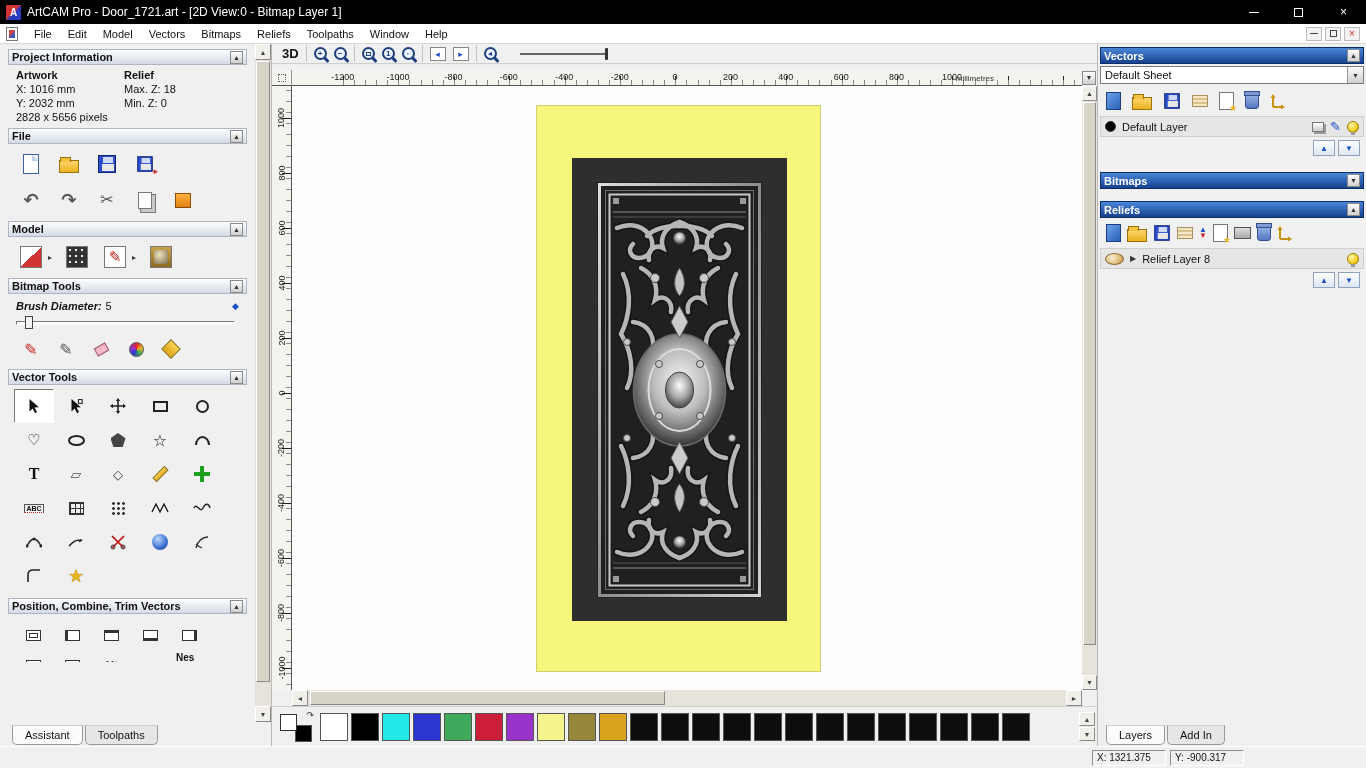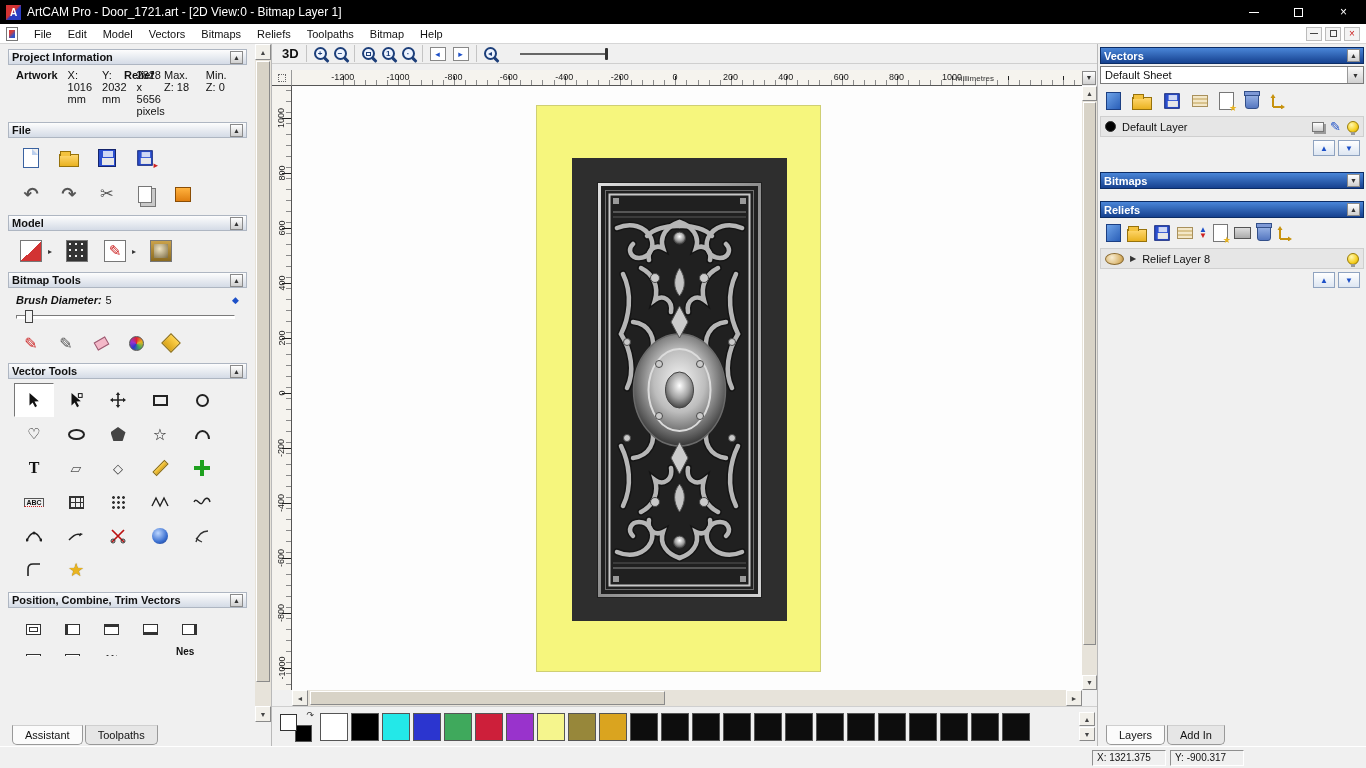--- a/index.html
+++ b/index.html
@@ -27,21 +27,21 @@
   .mdi .m.close{color:#c22}
   .mdi .restbox{width:7px;height:7px;border:1px solid #444}
   .mdi .minline{width:8px;height:1px;background:#444}
 
   
   #leftpanel{position:absolute;top:44px;left:0;width:272px;height:702px;background:#f0f0f0;border-right:1px solid #b9b9b9}
   .lp-content{position:absolute;left:0;top:0;right:16px;bottom:24px;overflow:hidden;padding:2px 8px}
   .hdr{display:flex;justify-content:space-between;align-items:center;background:linear-gradient(#fdfdfd,#d4dbe6);border:1px solid #aeb6c2;height:16px;padding:0 3px;font-weight:bold;margin:3px 0 2px 0}
   .mini{width:13px;height:13px;background:linear-gradient(#ffffff,#cfcfcf);border:1px solid #8a8a8a;font-size:7px;line-height:11px;text-align:center;color:#333}
   .proj{display:flex;padding:2px 8px 2px 8px}
-  .pcol{display:flex;flex-direction:row;gap:10px;width:108px}
+  .pcol{display:flex;flex-direction:column;gap:2px;width:108px}
   .pcol b{font-size:11px}
   .irow{display:flex;align-items:center;gap:12px;padding:5px 10px}
   .irow.tight{gap:9px;padding:4px 10px}
   .ic{width:26px;height:26px;display:flex;align-items:center;justify-content:center;font-size:17px;position:relative}
   .glyph{font-size:18px;color:#555;font-weight:bold;line-height:1}
   
   .pgw{width:16px;height:20px;background:#fff;border:1px solid #3a62a0;position:relative}
   .pgw::after{content:"";position:absolute;top:0;right:0;border-style:solid;border-width:0 6px 6px 0;border-color:#bcd0ee #f0f0f0 #bcd0ee #bcd0ee}
   .fold{width:20px;height:13px;background:linear-gradient(#ffd76e,#e9b220);border:1px solid #97720b;position:relative;margin-top:5px}
   .fold::before{content:"";position:absolute;top:-4px;left:0;width:9px;height:4px;background:#f3c23e;border:1px solid #97720b;border-bottom:none}
@@ -205,21 +205,21 @@
   <div id="menubar">
     <div class="mico"></div>
     <div class="menus">
         <span class="menu-item">File</span>
         <span class="menu-item">Edit</span>
         <span class="menu-item">Model</span>
         <span class="menu-item">Vectors</span>
         <span class="menu-item">Bitmaps</span>
         <span class="menu-item">Reliefs</span>
         <span class="menu-item">Toolpaths</span>
-        <span class="menu-item">Bitmap</span>
+        <span class="menu-item">Window</span>
         <span class="menu-item">Help</span>
       </div>
     <div class="mdi">
       <div class="m">
           <span class="minline"></span>
         </div>
       <div class="m">
           <span class="restbox"></span>
         </div>
       <div class="m close">×</div>

